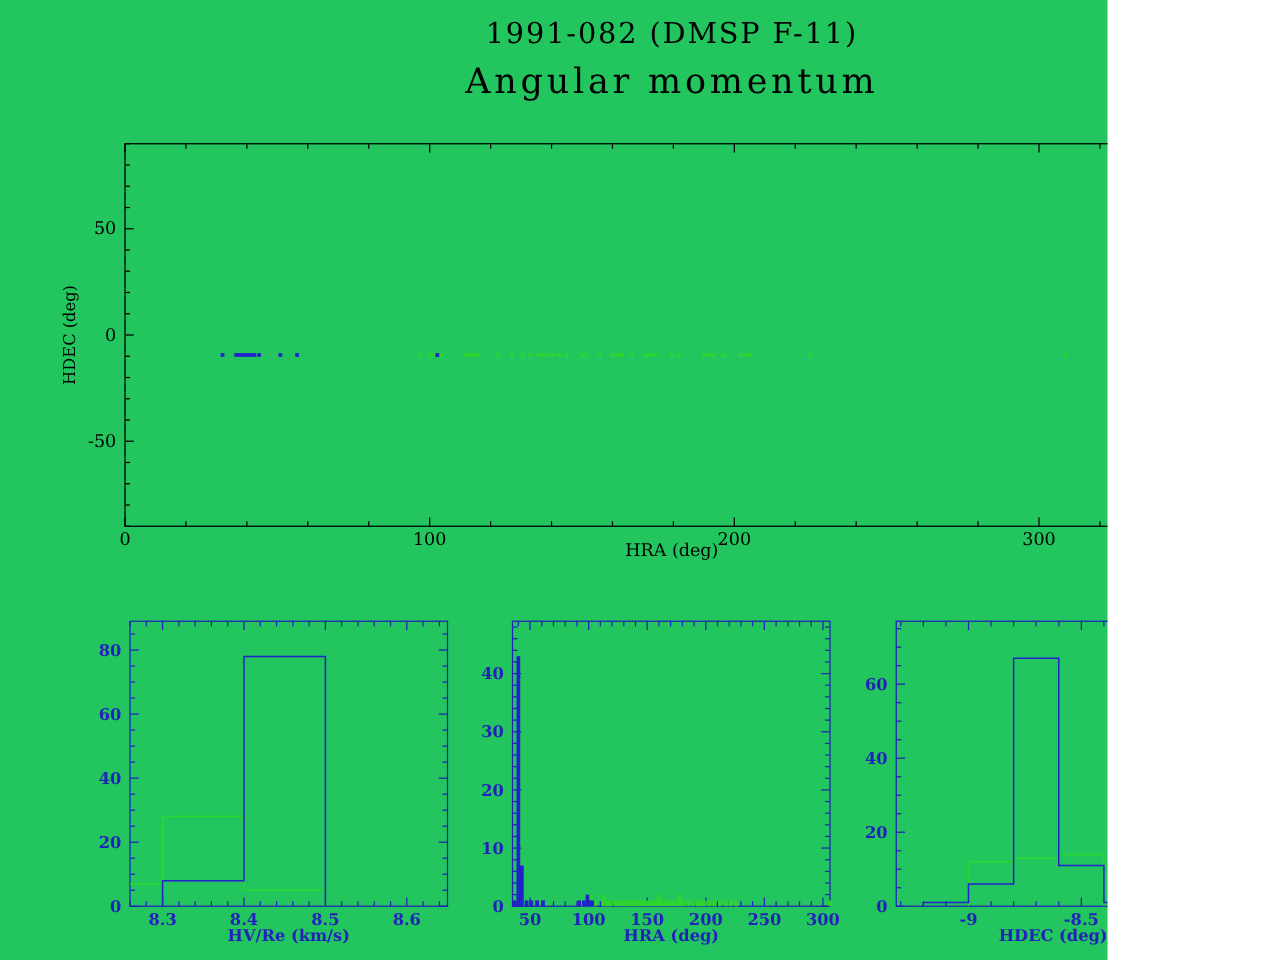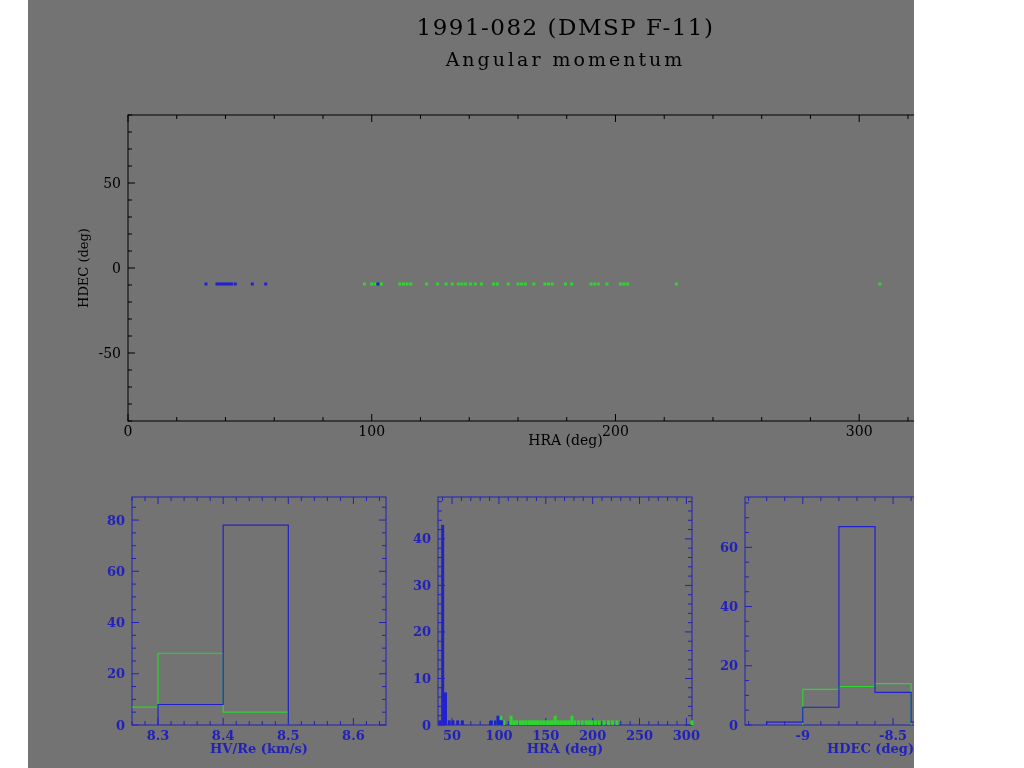--- a/index.html
+++ b/index.html
@@ -1,36 +1,35 @@
 <!DOCTYPE html>
 <html><head>
 <meta charset="utf-8">
 <style>
   html,body{margin:0;padding:0;background:#ffffff;}
   .page{
     position:relative;
     width:886px;height:768px;
-    background:#737373;
+    background:#22c55e;
     font-family:"DejaVu Serif","Liberation Serif",serif;
     overflow:hidden;
-    margin-left:28px;
   }
   .title-block{
     position:absolute;
     left:100px;top:14px;width:875px;
     text-align:center;
     color:#000000;
   }
   .title-line1{
     font-size:23px;
     letter-spacing:1.5px;
     white-space:pre;
   }
   .title-line2{
-    font-size:19px;
+    font-size:28px;
     letter-spacing:3px;
     margin-top:8px;
     white-space:pre;
   }
   svg text{
     font-family:"DejaVu Serif","Liberation Serif",serif;
   }
   .plot-svg{position:absolute;left:0;top:0;}
 </style>
 </head>

